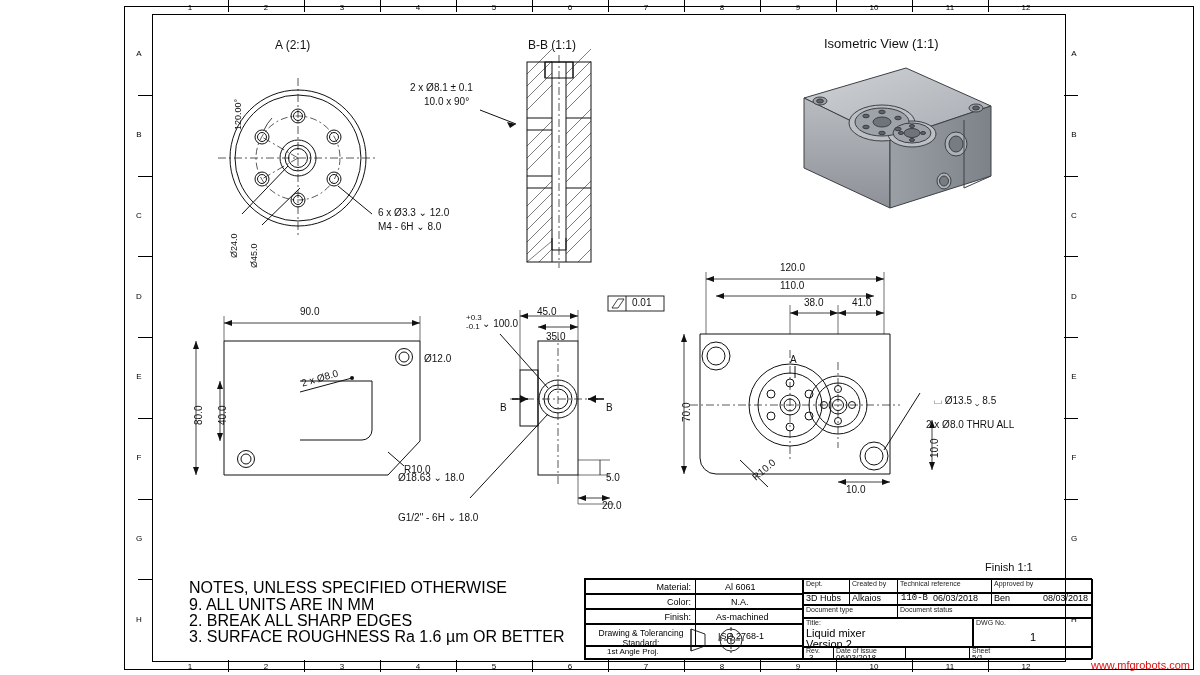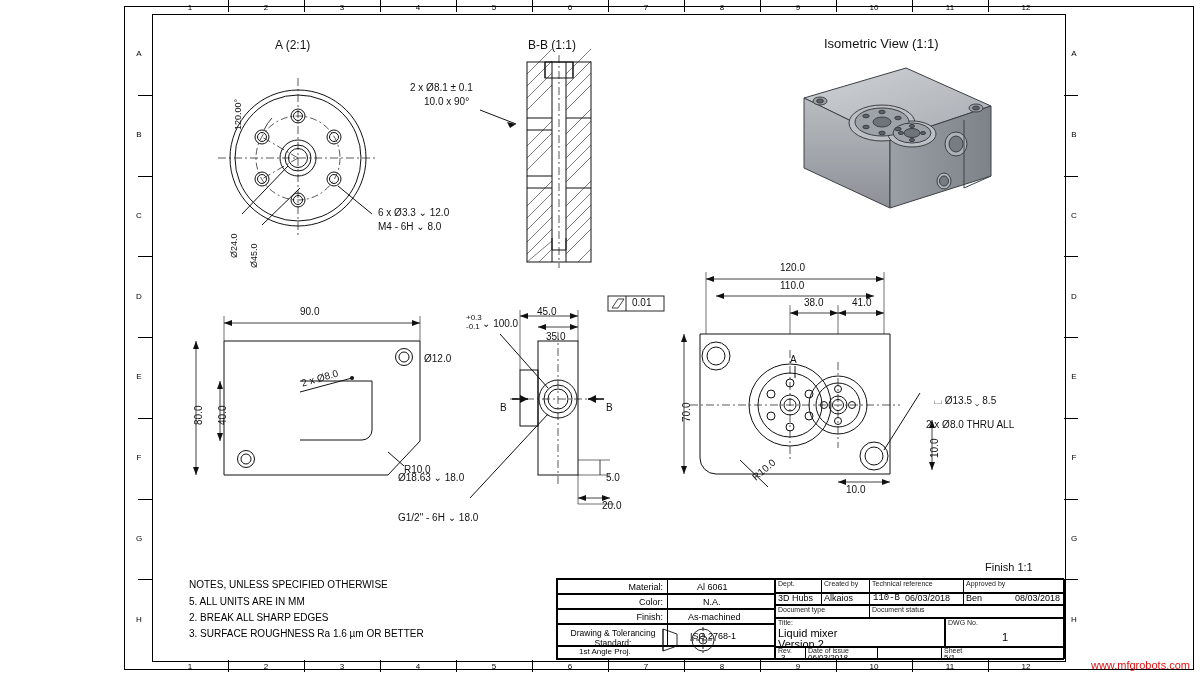--- a/index.html
+++ b/index.html
@@ -13,26 +13,26 @@
   .zone-lbl.row{width:10px;text-align:center;}
   .tick{position:absolute;background:#000;}
   .txt{position:absolute;font-size:10px;white-space:nowrap;color:#111;}
   .txt.s9{font-size:9px;}
   .txt.s8{font-size:8px;}
   .txt.s11{font-size:11px;}
   .txt.s12{font-size:12px;}
   .txt.s13{font-size:13px;}
   .rot90{transform-origin:0 0;transform:rotate(-90deg);}
   svg{position:absolute;left:0;top:0;overflow:visible;}
-  #tb{position:absolute;left:556px;top:578px;width:508px;height:82px;border:1.5px solid #000;box-sizing:border-box;padding-left:36px;}
+  #tb{position:absolute;left:584px;top:578px;width:508px;height:82px;border:1.5px solid #000;box-sizing:border-box;padding-left:36px;}
   #tb .cell{position:absolute;box-sizing:border-box;border:0.8px solid #000;font-size:8.5px;}
   #tb .lbl{position:absolute;font-size:7px;color:#222;}
   #tb .val{position:absolute;font-size:9px;color:#000;}
   #wm{position:absolute;right:10px;bottom:4px;font-size:11px;color:#d11;font-family:"Liberation Sans",sans-serif;}
-  .notes{position:absolute;font-size:10px;}
+  .notes{position:absolute;font-size:16px;}
   #isoWrap{position:absolute;left:786px;top:60px;width:220px;height:190px;}
 </style>
 </head>
 <body>
 
 <div id="sheet">
 
   <div class="frame" id="outer"></div>
   <div class="frame" id="inner"></div>
 
@@ -436,21 +436,21 @@
   <div class="txt s10 rot90" style="left:929px;top:458px;">10.0</div>
   <div class="txt s10" style="left:846px;top:484px;">10.0</div>
   <div class="txt s10" style="left:750px;top:474px;transform:rotate(-40deg);transform-origin:0 0;">R10.0</div>
   <div class="txt s10" style="left:790px;top:354px;">A</div>
   <div class="txt s10" style="left:926px;top:381px;margin-top:38px;">2 x Ø8.0 THRU ALL</div>
   <div class="txt s10" style="left:934px;top:395px;">⌴ Ø13.5 ⌄ 8.5</div>
 
   <div class="txt s11" style="left:985px;top:561px;">Finish 1:1</div>
 
   <div class="notes" style="left:189px;top:579px;">NOTES, UNLESS SPECIFIED OTHERWISE</div>
-  <div class="notes" style="left:189px;top:596px;">5.    ALL UNITS ARE IN MM</div>
+  <div class="notes" style="left:189px;top:596px;">9.    ALL UNITS ARE IN MM</div>
   <div class="notes" style="left:189px;top:612px;">2.    BREAK ALL SHARP EDGES</div>
   <div class="notes" style="left:189px;top:628px;">3.    SURFACE ROUGHNESS Ra 1.6 µm OR BETTER</div>
 
   <div id="tb">
 
     <div class="cell" style="left:0;top:0;width:218px;height:15px;"></div>
     <div class="cell" style="left:0;top:15px;width:218px;height:15px;"></div>
     <div class="cell" style="left:0;top:30px;width:218px;height:15px;"></div>
     <div class="cell" style="left:0;top:45px;width:218px;height:22px;"></div>
     <div class="cell" style="left:0;top:67px;width:218px;height:13px;"></div>

